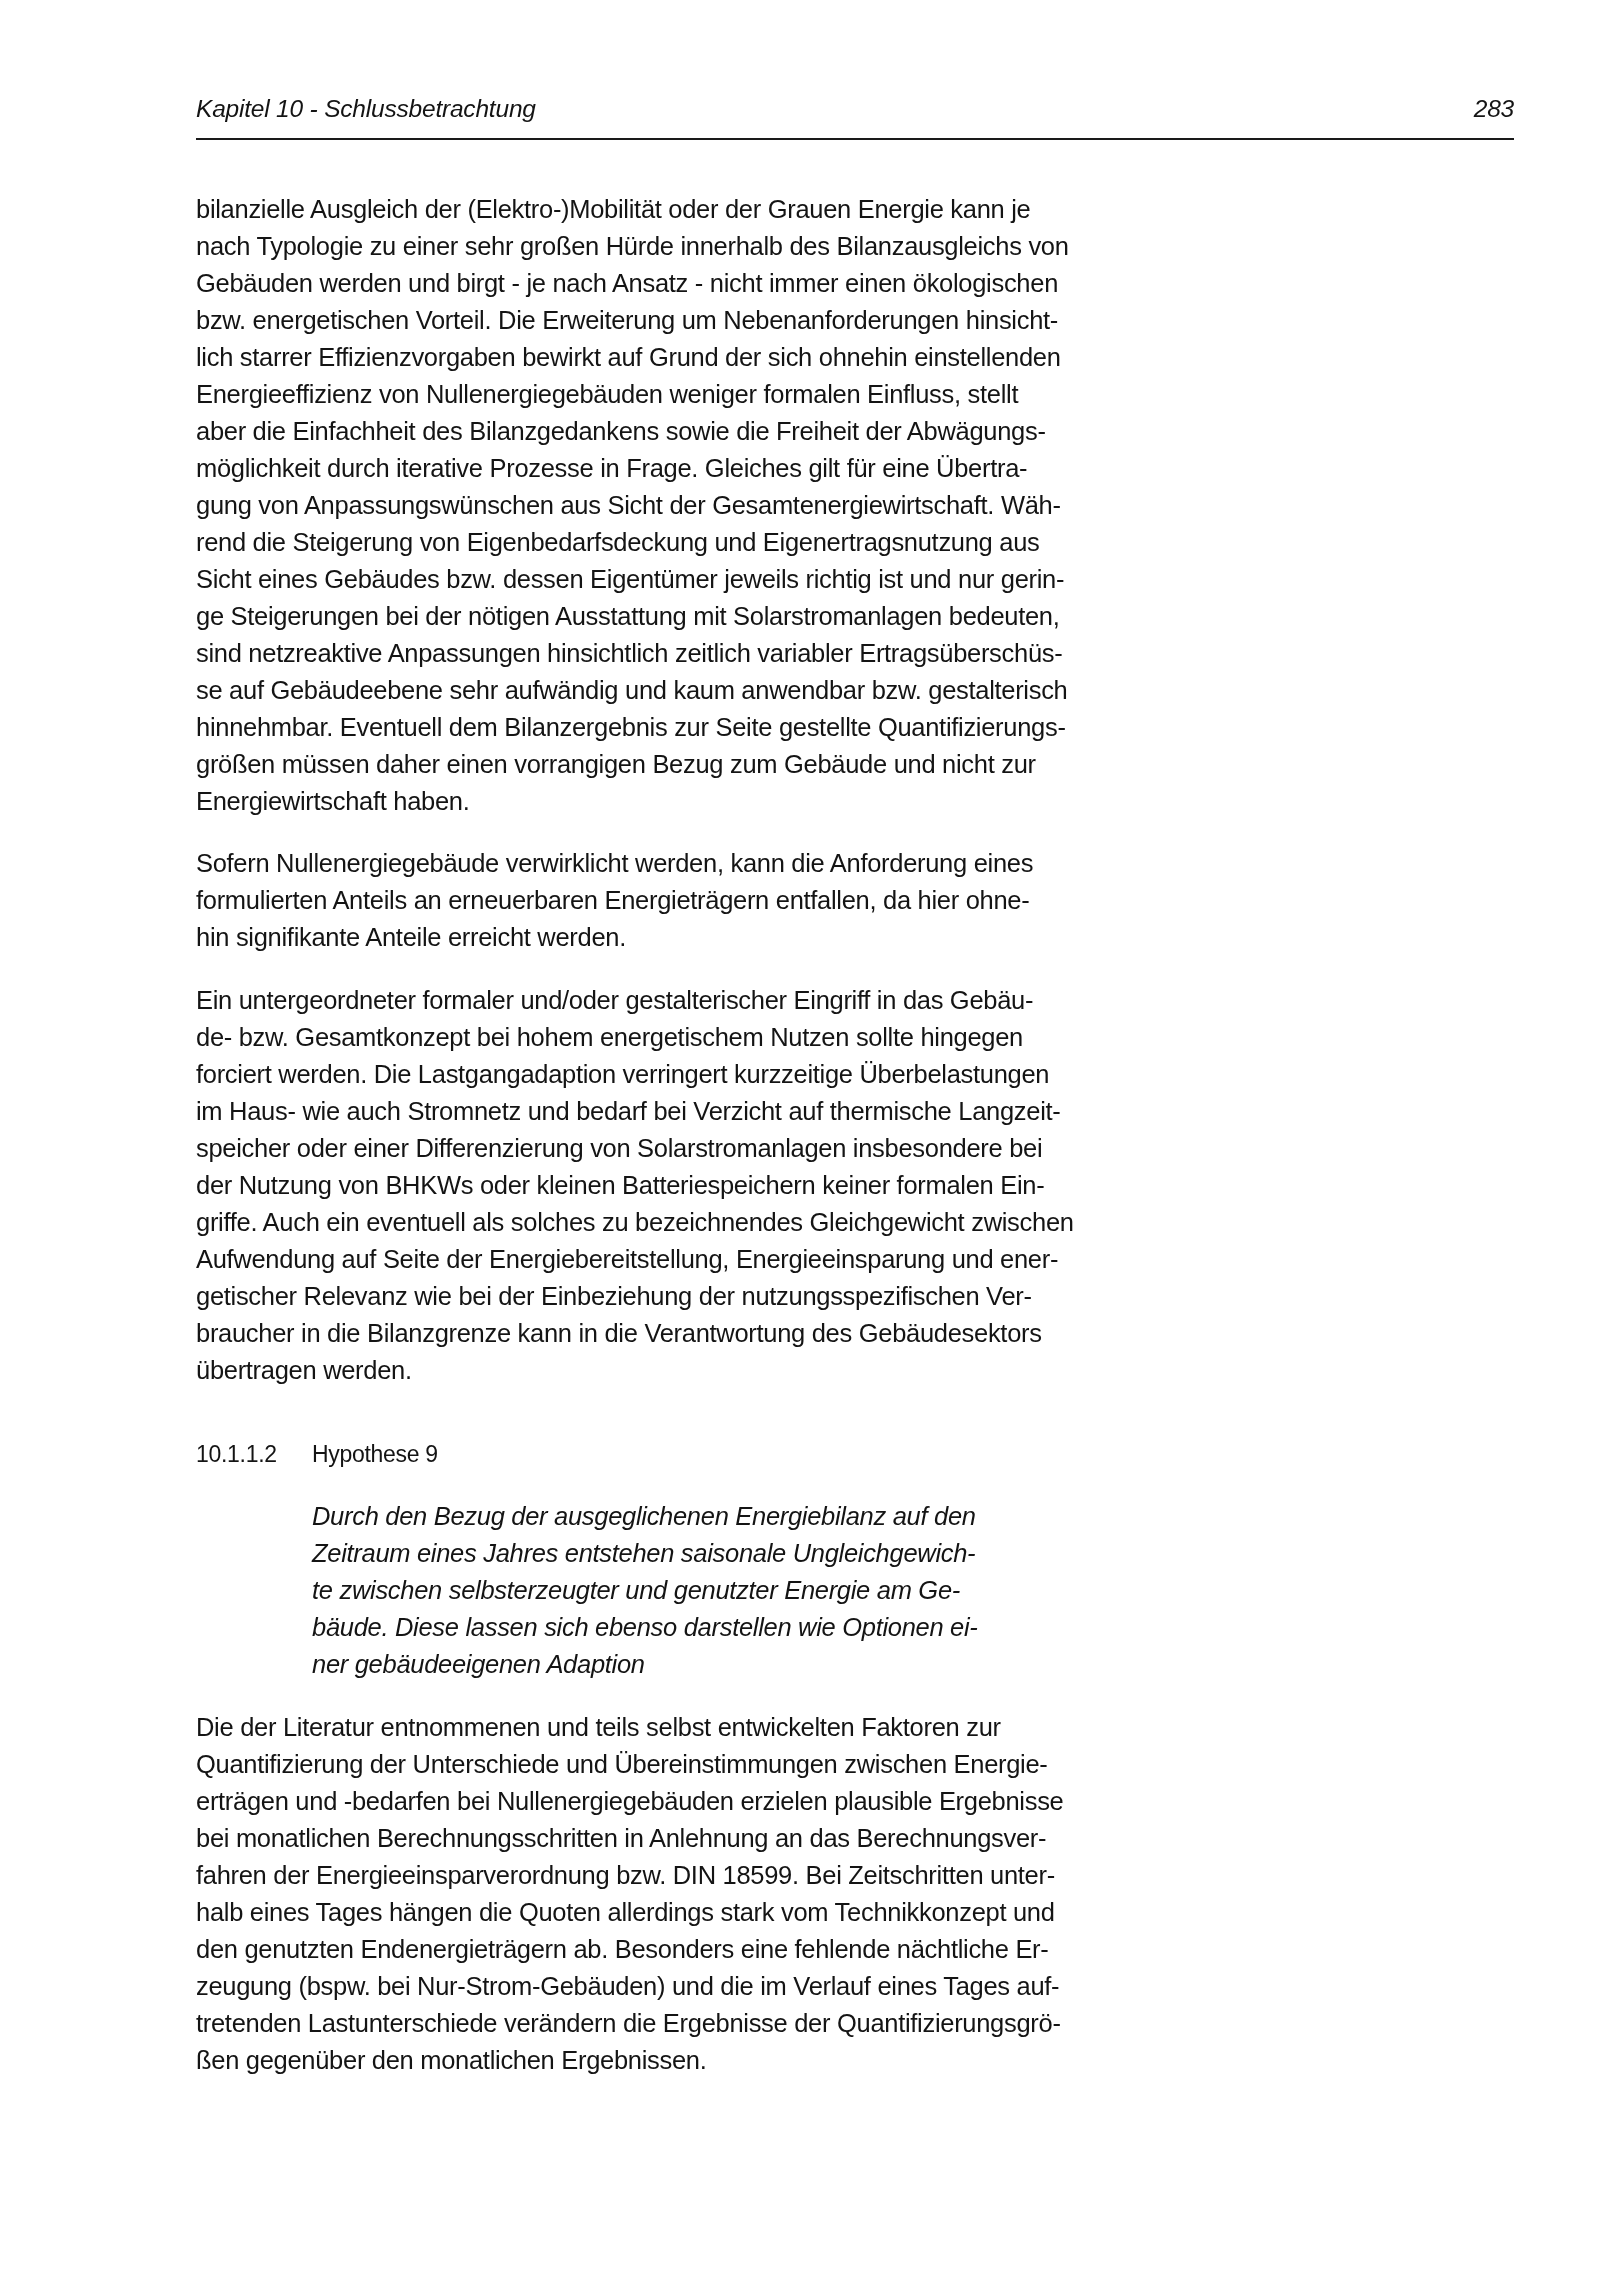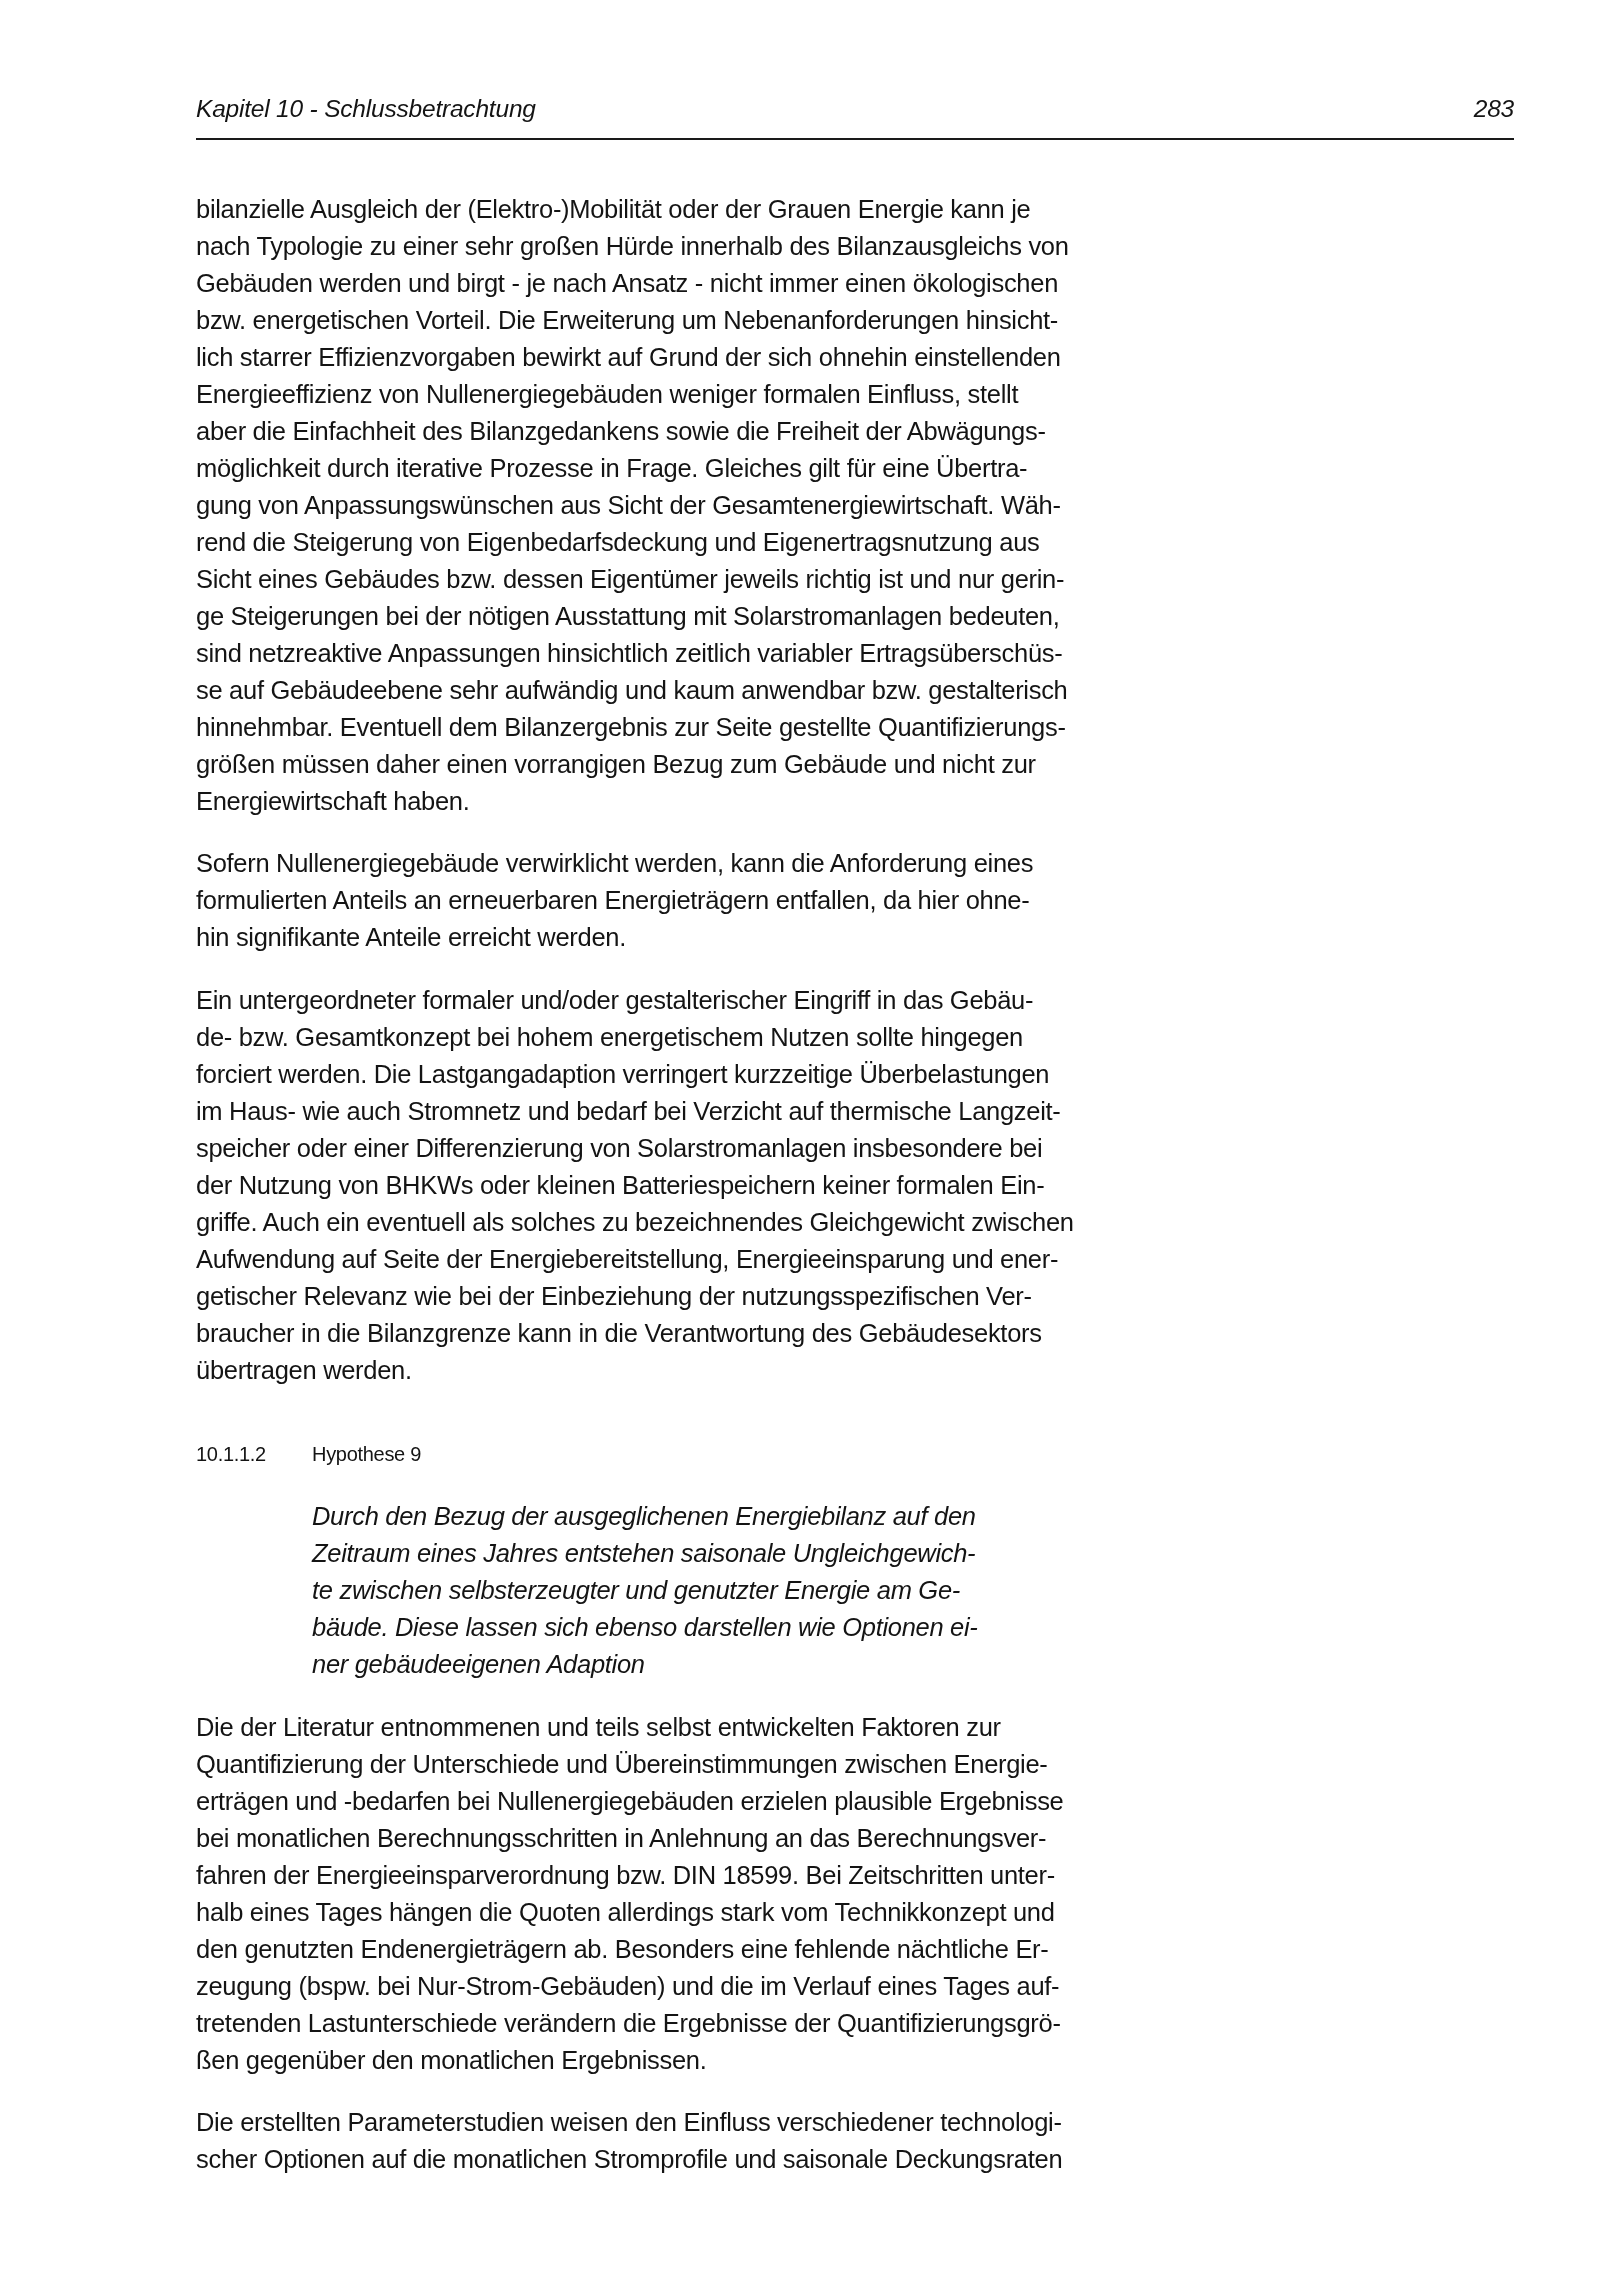--- a/index.html
+++ b/index.html
@@ -42,21 +42,21 @@
     margin: 0 0 25.5px 0;
     white-space: pre;
   }
   .quote {
     margin-left: 116px;
     font-style: italic;
   }
   .section-heading {
     display: flex;
     margin: 47px 0 25.5px 0;
-    font-size: 20px;
+    font-size: 23px;
     font-weight: 400;
     line-height: 37px;
   }
   .sec-num {
     width: 116px;
     flex: 0 0 auto;
   }
 </style>
 </head>
 <body>
@@ -121,19 +121,17 @@
 Quantifizierung der Unterschiede und Übereinstimmungen zwischen Energie-
 erträgen und -bedarfen bei Nullenergiegebäuden erzielen plausible Ergebnisse
 bei monatlichen Berechnungsschritten in Anlehnung an das Berechnungsver-
 fahren der Energieeinsparverordnung bzw. DIN 18599. Bei Zeitschritten unter-
 halb eines Tages hängen die Quoten allerdings stark vom Technikkonzept und
 den genutzten Endenergieträgern ab. Besonders eine fehlende nächtliche Er-
 zeugung (bspw. bei Nur-Strom-Gebäuden) und die im Verlauf eines Tages auf-
 tretenden Lastunterschiede verändern die Ergebnisse der Quantifizierungsgrö-
 ßen gegenüber den monatlichen Ergebnissen.</p>
 
-    <p class="para">Die erstellten Parameterstudien weisen den Einfluss verschiedener technologi-
-scher Optionen auf die monatlichen Stromprofile und saisonale Deckungsraten</p>
 
   </main>
 
 </div>
 
 
 </body></html>

